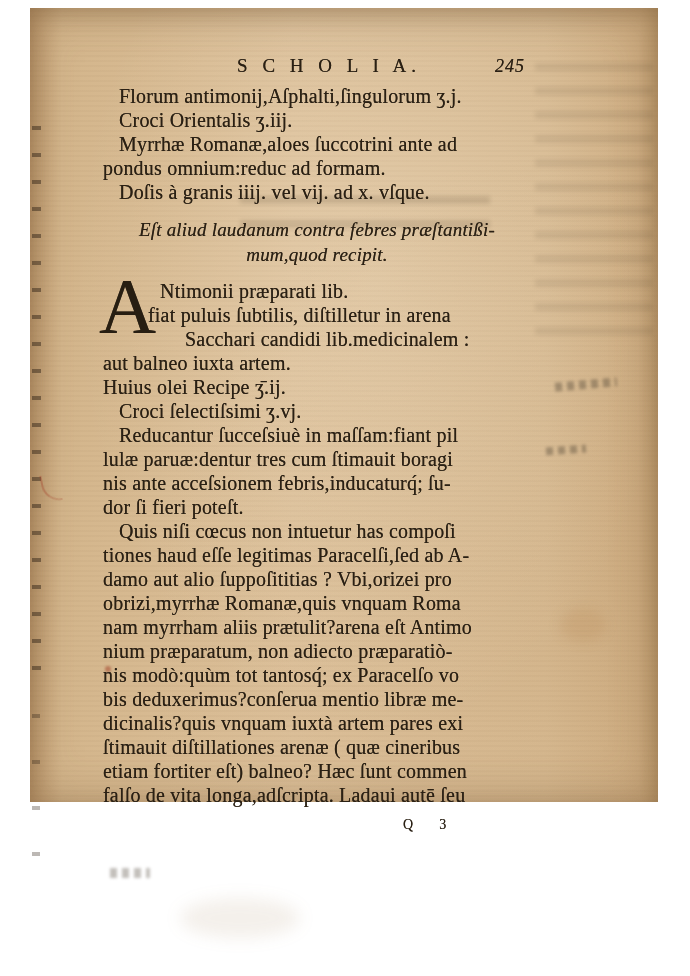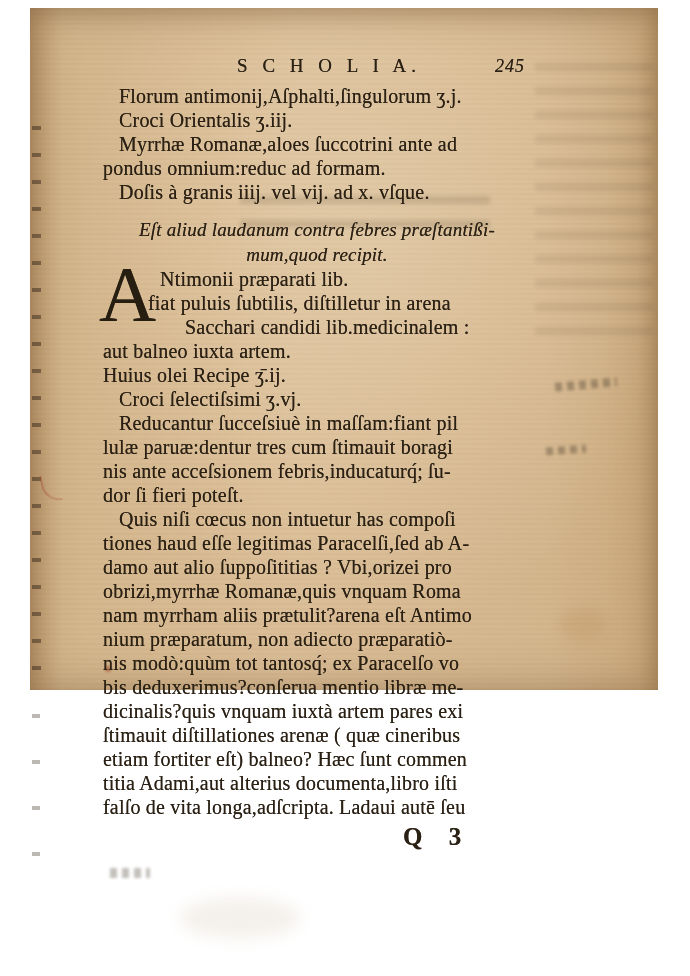--- a/index.html
+++ b/index.html
@@ -3,47 +3,47 @@
 <meta charset="utf-8">
 <style>
   html,body{margin:0;padding:0;}
   body{
     width:690px;height:976px;position:relative;overflow:hidden;
     background:#ffffff;
     font-family:"Liberation Serif","DejaVu Serif",serif;
   }
   
   .page{
-    position:absolute;left:30px;top:8px;width:628px;height:682px;
+    position:absolute;left:30px;top:8px;width:628px;height:794px;
     background:
       radial-gradient(ellipse at 55% 35%, rgba(255,246,226,.20), rgba(255,246,226,0) 62%),
       radial-gradient(ellipse at 80% 80%, rgba(190,150,100,.12), rgba(190,150,100,0) 55%),
       repeating-linear-gradient(0deg, rgba(125,95,60,.045) 0 2px, rgba(0,0,0,0) 2px 5px),
       linear-gradient(90deg,#c29e73 0,#d4b68c 5%,#dcc09a 42%,#d7ba92 82%,#cead82 97%,#c5a375 100%);
     box-shadow:inset 0 0 46px rgba(110,78,44,.38), inset 0 6px 18px rgba(110,78,44,.25);
   }
   
   .textblock{
     position:absolute;left:73px;top:46px;width:428px;
     color:#2a2014;font-size:20px;line-height:24px;letter-spacing:.01em;
     text-shadow:0 0 .5px rgba(42,32,20,.75);
   }
   .pagehead{display:flex;align-items:baseline;height:24px;margin-bottom:6px;}
   .running-title{flex:1;text-align:center;font-size:19px;letter-spacing:5px;padding-left:60px;}
   .folio{font-style:italic;font-size:18px;letter-spacing:1px;padding-right:6px;}
   .ln{white-space:nowrap;height:24px;}
   .ind{text-indent:16px;}
-  .subheading{font-style:italic;font-size:19px;line-height:25px;margin:13px 0 0 0;text-align:center;font-family:Liberation Serif, serif;}
+  .subheading{font-style:italic;font-size:19px;line-height:25px;margin:13px 0 12px 0;text-align:center;font-family:Liberation Serif, serif;}
   .mainblock{position:relative;}
   .dropcap{
     position:absolute;left:-4px;top:-9px;font-size:79px;line-height:72px;
     letter-spacing:0;color:#271e12;text-shadow:0 0 .6px rgba(42,32,20,.8);
   }
   .p9{padding-left:57px;}  .p10{padding-left:82px;}  .p11{padding-left:45px;}
-  .signature{margin-top:6px;font-size:25px;padding-left:300px;font-weight:bold;}
+  .signature{margin-top:6px;font-size:14px;padding-left:300px;}
   .sig-num{display:inline-block;margin-left:26px;}
   
   .edge-marks{
     position:absolute;left:2px;top:118px;width:9px;height:560px;
     background:repeating-linear-gradient(to bottom, rgba(45,32,20,.55) 0 4px, rgba(0,0,0,0) 4px 27px);
     filter:blur(.4px);opacity:.85;
   }
   .edge-marks2{
     position:absolute;left:2px;top:706px;width:8px;height:170px;
     background:repeating-linear-gradient(to bottom, rgba(45,32,20,.45) 0 4px, rgba(0,0,0,0) 4px 46px);
@@ -121,21 +121,20 @@
       <div class="ln">tiones haud eſſe legitimas Paracelſi,ſed ab A-</div>
       <div class="ln">damo aut alio ſuppoſititias ? Vbi,orizei pro</div>
       <div class="ln">obrizi,myrrhæ Romanæ,quis vnquam Roma</div>
       <div class="ln">nam myrrham aliis prætulit?arena eſt Antimo</div>
       <div class="ln">nium præparatum, non adiecto præparatiò-</div>
       <div class="ln">nis modò:quùm tot tantosq́; ex Paracelſo vo</div>
       <div class="ln">bis deduxerimus?conſerua mentio libræ me-</div>
       <div class="ln">dicinalis?quis vnquam iuxtà artem pares exi</div>
       <div class="ln">ſtimauit diſtillationes arenæ ( quæ cineribus</div>
       <div class="ln">etiam fortiter eſt) balneo? Hæc ſunt commen</div>
-      <div class="ln">titia Adami,aut alterius documenta,libro iſti</div>
       <div class="ln">falſo de vita longa,adſcripta. Ladaui autē ſeu</div>
     </div>
 
     <div class="signature">
       <span>Q</span><span class="sig-num">3</span>
     </div>
 
   </div>
 </div>
 

